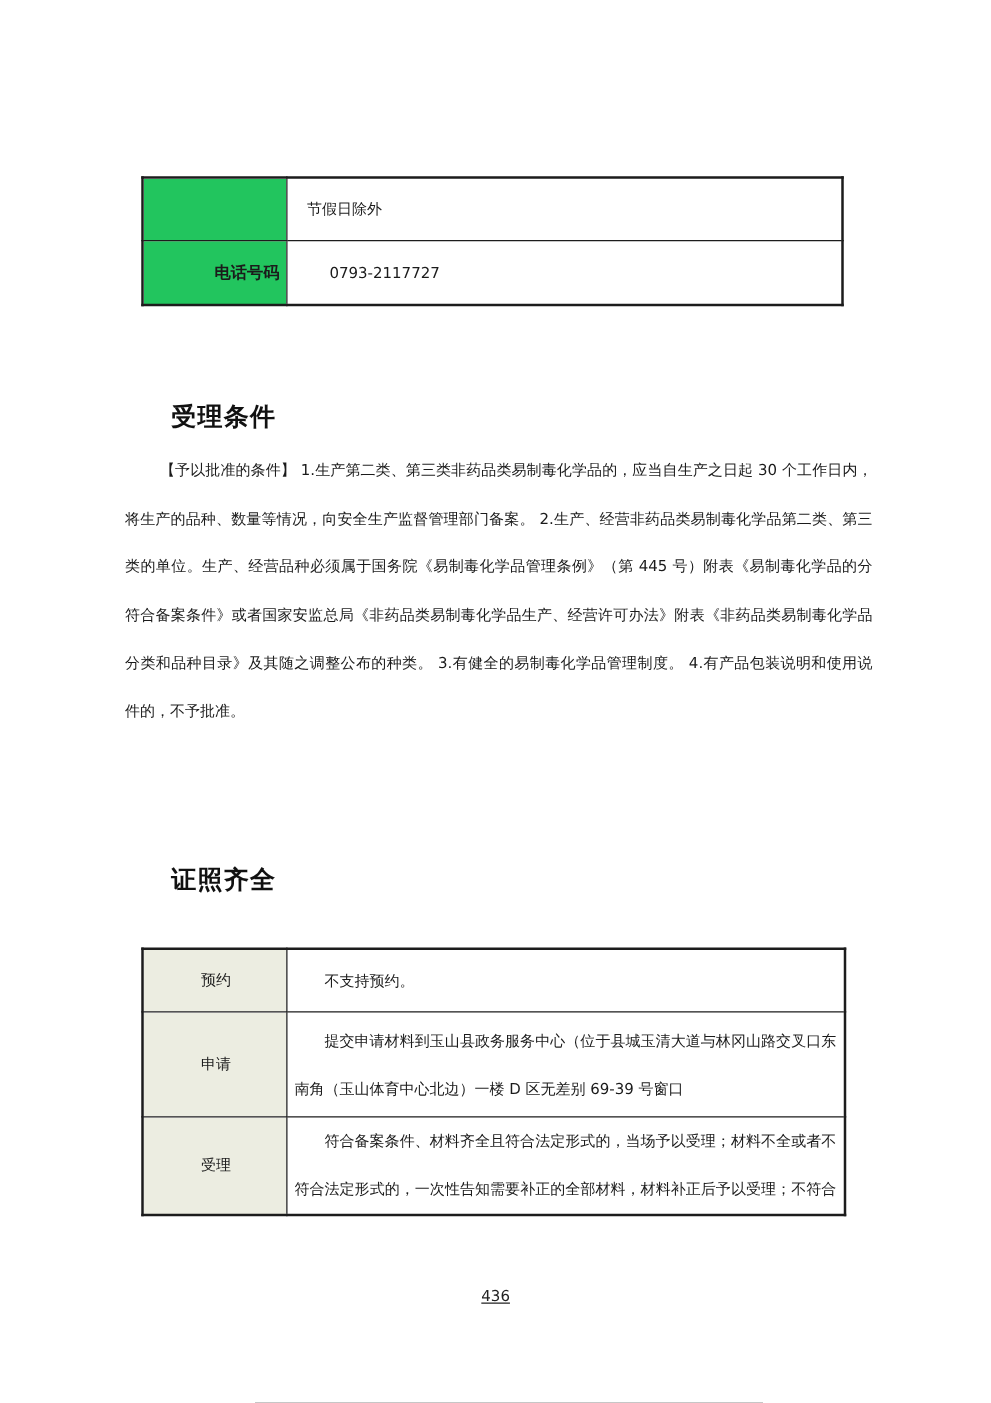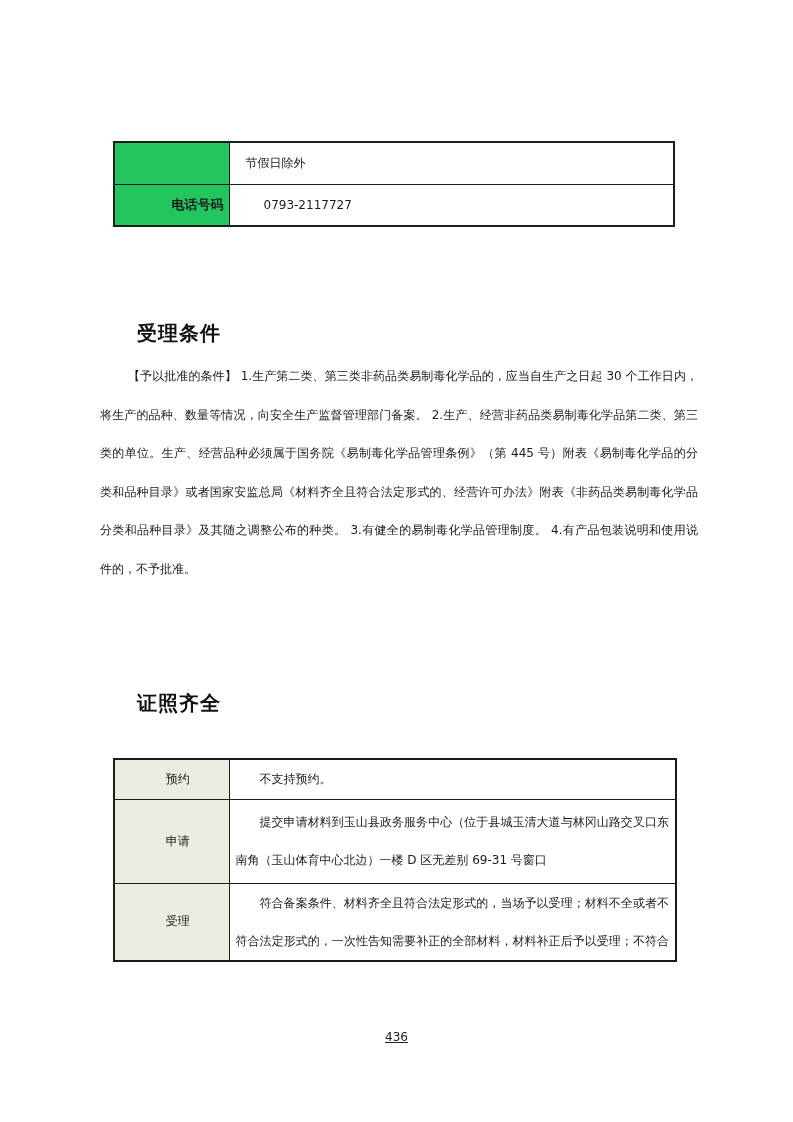--- a/index.html
+++ b/index.html
@@ -18,21 +18,21 @@
   
   table.doc-table {
     position: absolute;
     border-collapse: collapse;
     table-layout: fixed;
   }
   table.doc-table td {
     border: 1.5px solid #1c1c1c;
     font-size: 12px;
     vertical-align: middle;
-    padding: 6px;
+    padding: 16px;
     overflow: hidden;
   }
   #contact-table { left: 113px; top: 141px; width: 562px; border: 2px solid #1c1c1c; }
   #contact-table td.label-cell {
     width: 115px;
     background: #22c55e;
     text-align: right;
     padding-right: 5px;
     font-weight: bold;
     font-size: 13px;
@@ -123,40 +123,40 @@
     </tr>
   </tbody>
     </table>
 
   <div class="section-heading" id="heading-acceptance">受理条件</div>
 
   <div id="acceptance-text">
     <div class="para-line jl indent">【予以批准的条件】 1.生产第二类、第三类非药品类易制毒化学品的，应当自生产之日起 30 个工作日内，</div>
     <div class="para-line jl">将生产的品种、数量等情况，向安全生产监督管理部门备案。 2.生产、经营非药品类易制毒化学品第二类、第三</div>
     <div class="para-line jl">类的单位。生产、经营品种必须属于国务院《易制毒化学品管理条例》（第 445 号）附表《易制毒化学品的分</div>
-    <div class="para-line jl">类和品种目录》或者国家安监总局《材料齐全且符合法定形式的、经营许可办法》附表《非药品类易制毒化学品</div>
+    <div class="para-line jl">符合备案条件》或者国家安监总局《非药品类易制毒化学品生产、经营许可办法》附表《非药品类易制毒化学品</div>
     <div class="para-line jl">分类和品种目录》及其随之调整公布的种类。 3.有健全的易制毒化学品管理制度。 4.有产品包装说明和使用说</div>
     <div class="para-line last">件的，不予批准。</div>
   </div>
 
   <div class="section-heading" id="heading-process">证照齐全</div>
 
   <table class="doc-table" id="process-table">
     <tbody>
         <tr class="row-reserve">
       <td class="label-cell">预约</td>
       <td class="value-cell">
         <div class="cell-line single indent">不支持预约。</div>
       </td>
     </tr>
     <tr class="row-apply">
       <td class="label-cell">申请</td>
       <td class="value-cell">
         <div class="cell-line jl indent">提交申请材料到玉山县政务服务中心（位于县城玉清大道与林冈山路交叉口东</div>
-        <div class="cell-line single">南角（玉山体育中心北边）一楼 D 区无差别 69-31 号窗口</div>
+        <div class="cell-line single">南角（玉山体育中心北边）一楼 D 区无差别 69-39 号窗口</div>
       </td>
     </tr>
     <tr class="row-accept">
       <td class="label-cell">受理</td>
       <td class="value-cell">
         <div class="cell-line jl indent">符合备案条件、材料齐全且符合法定形式的，当场予以受理；材料不全或者不</div>
         <div class="cell-line jl">符合法定形式的，一次性告知需要补正的全部材料，材料补正后予以受理；不符合</div>
       </td>
     </tr>
   </tbody>

